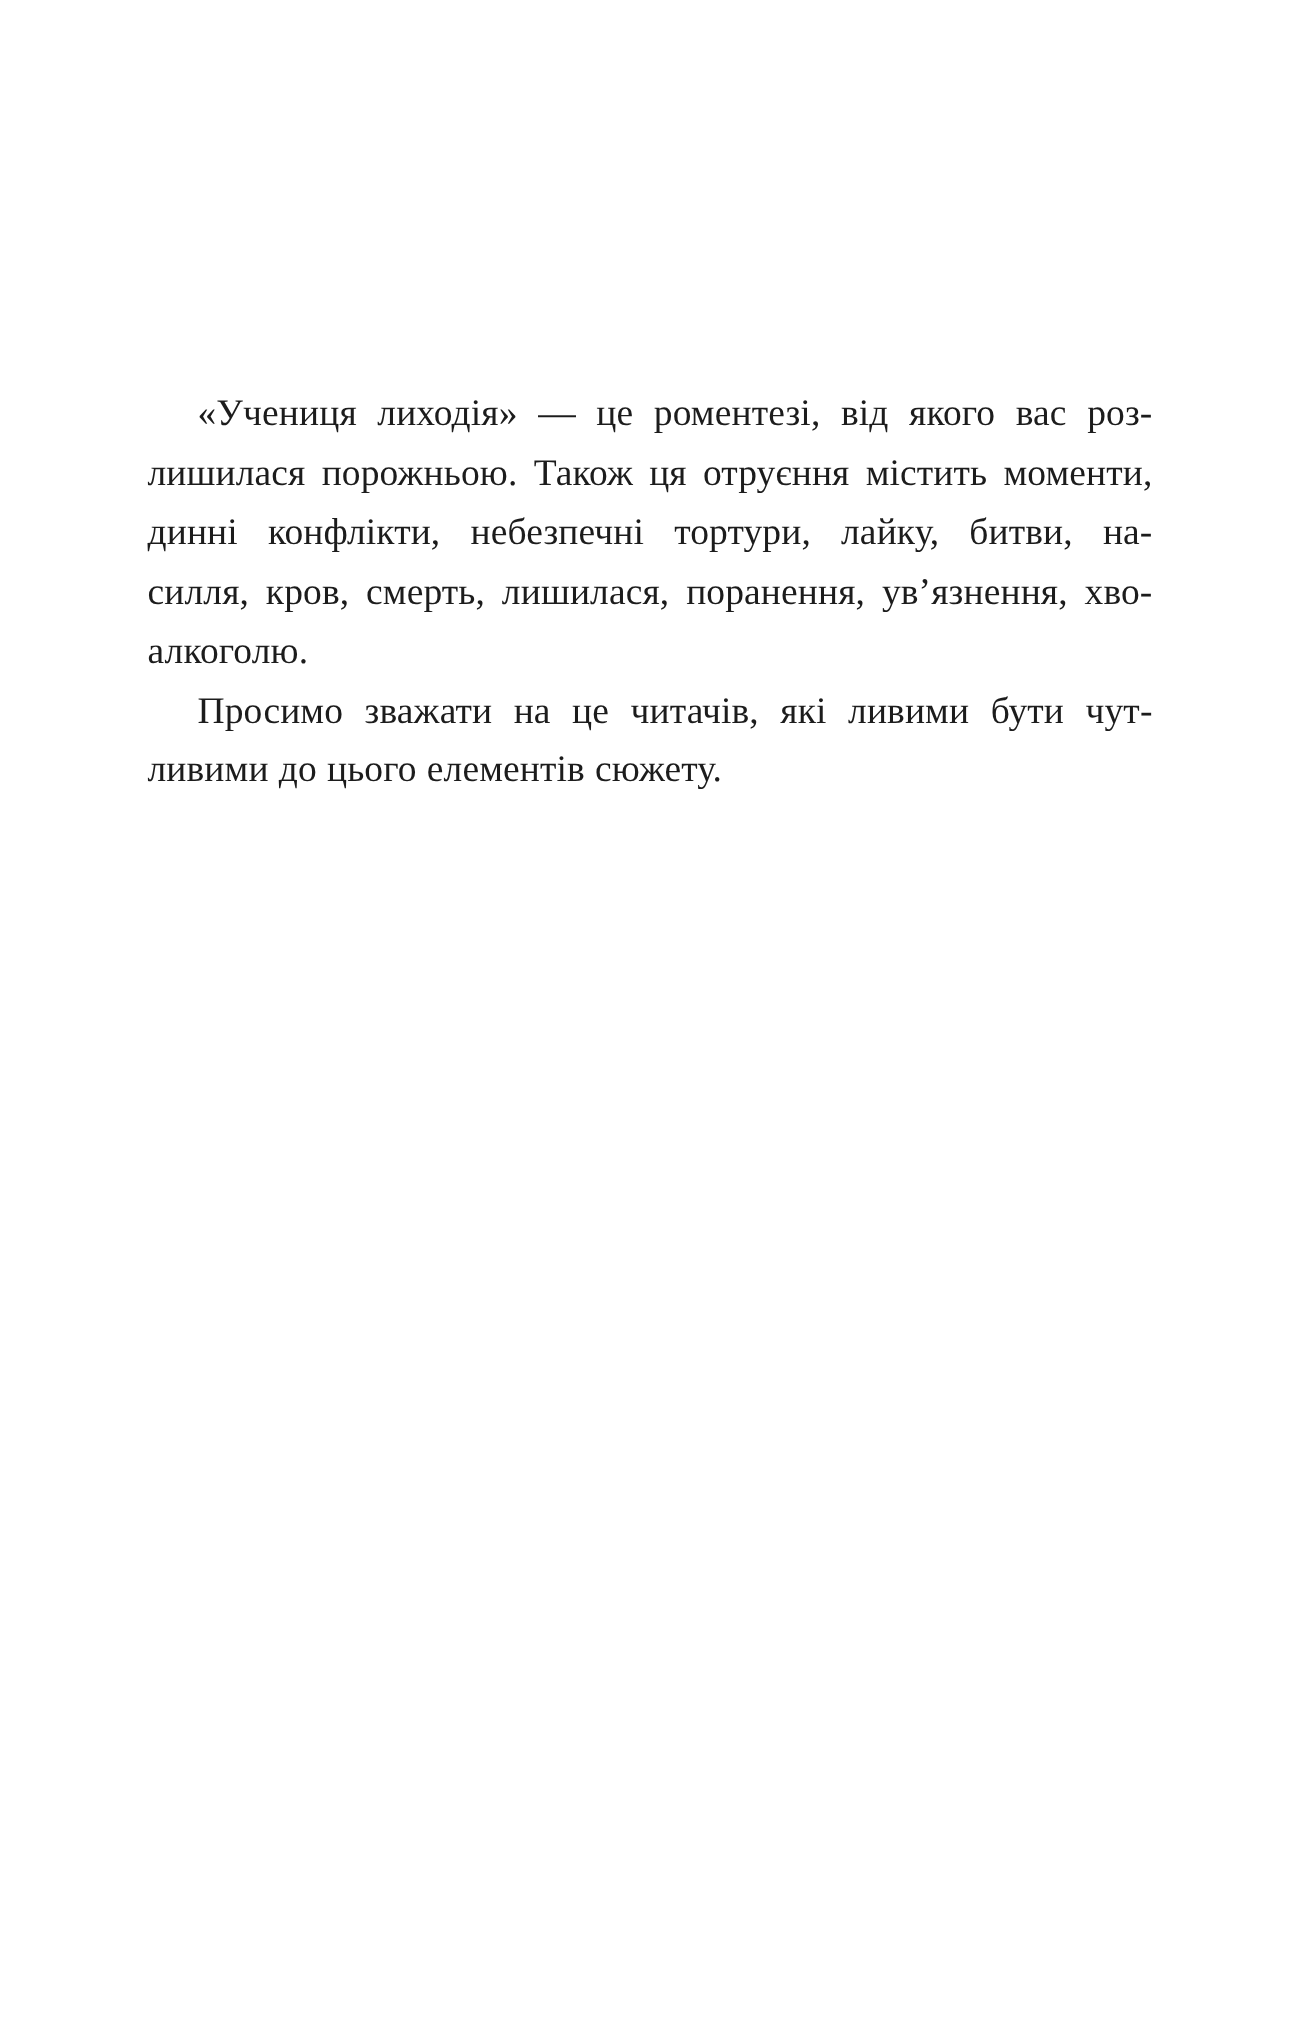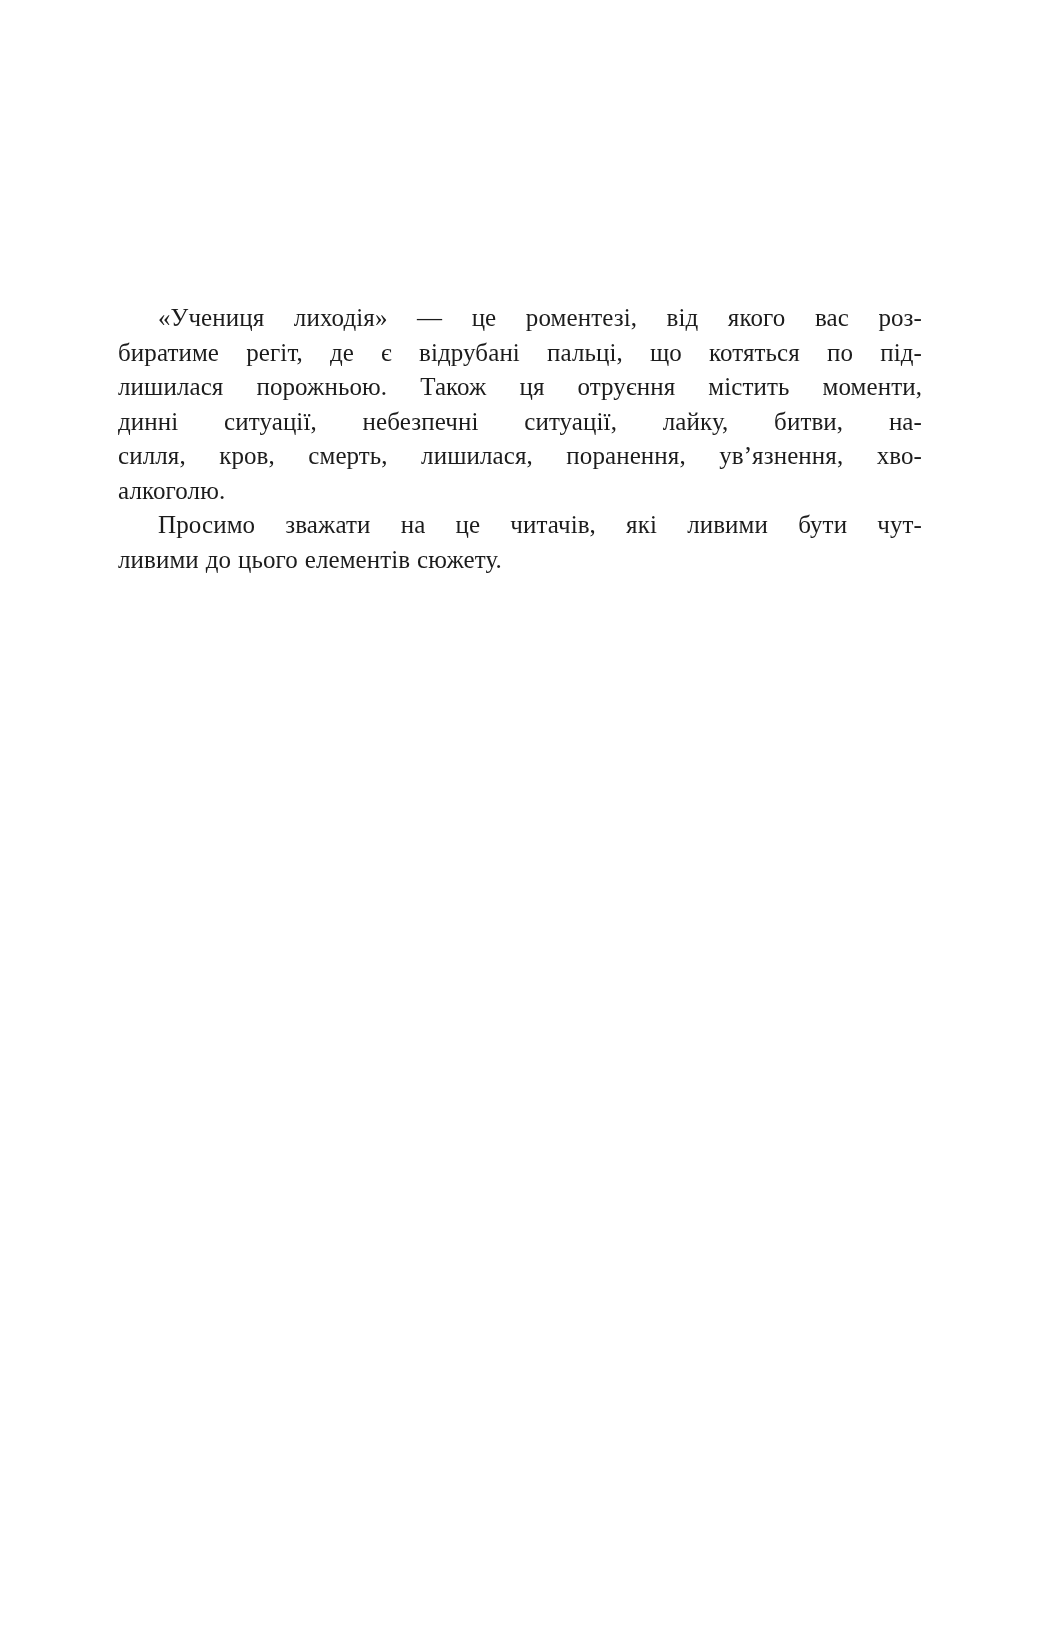--- a/index.html
+++ b/index.html
@@ -19,44 +19,44 @@
       position: absolute;
       left: 118px;
       top: 301px;
       width: 804px;
     }
     .paragraph {
       margin: 0;
       padding: 0;
     }
     .line {
-      font-size: 25px;
+      font-size: 30px;
       line-height: 34.5px;
       text-align: justify;
       text-align-last: justify;
       letter-spacing: 0.1px;
       word-spacing: 0.5px;
+      margin-top: 13px;
     }
     .line.last {
       text-align: right;
       text-align-last: left;
     }
     .line.indent {
       text-indent: 40px;
     }
   </style>
 </head>
 <body>
 
 <div class="page">
   <div class="paragraph">
     <div class="line indent">«Учениця лиходія» — це роментезі, від якого вас роз-</div>
-    <div class="line">биратиме регіт, де є відрубані пальці, що котяться по під-</div>
     <div class="line">лишилася порожньою. Також ця отруєння містить моменти,</div>
-    <div class="line">динні ситуації, небезпечні ситуації, лайку, битви, на-</div>
+    <div class="line">динні конфлікти, небезпечні тортури, лайку, битви, на-</div>
     <div class="line">силля, кров, смерть, лишилася, поранення, ув’язнення, хво-</div>
     <div class="line last">алкоголю.</div>
   </div>
   <div class="paragraph">
     <div class="line indent">Просимо зважати на це читачів, які ливими бути чут-</div>
     <div class="line last">ливими до цього елементів сюжету.</div>
   </div>
 </div>
 
 </body></html>

